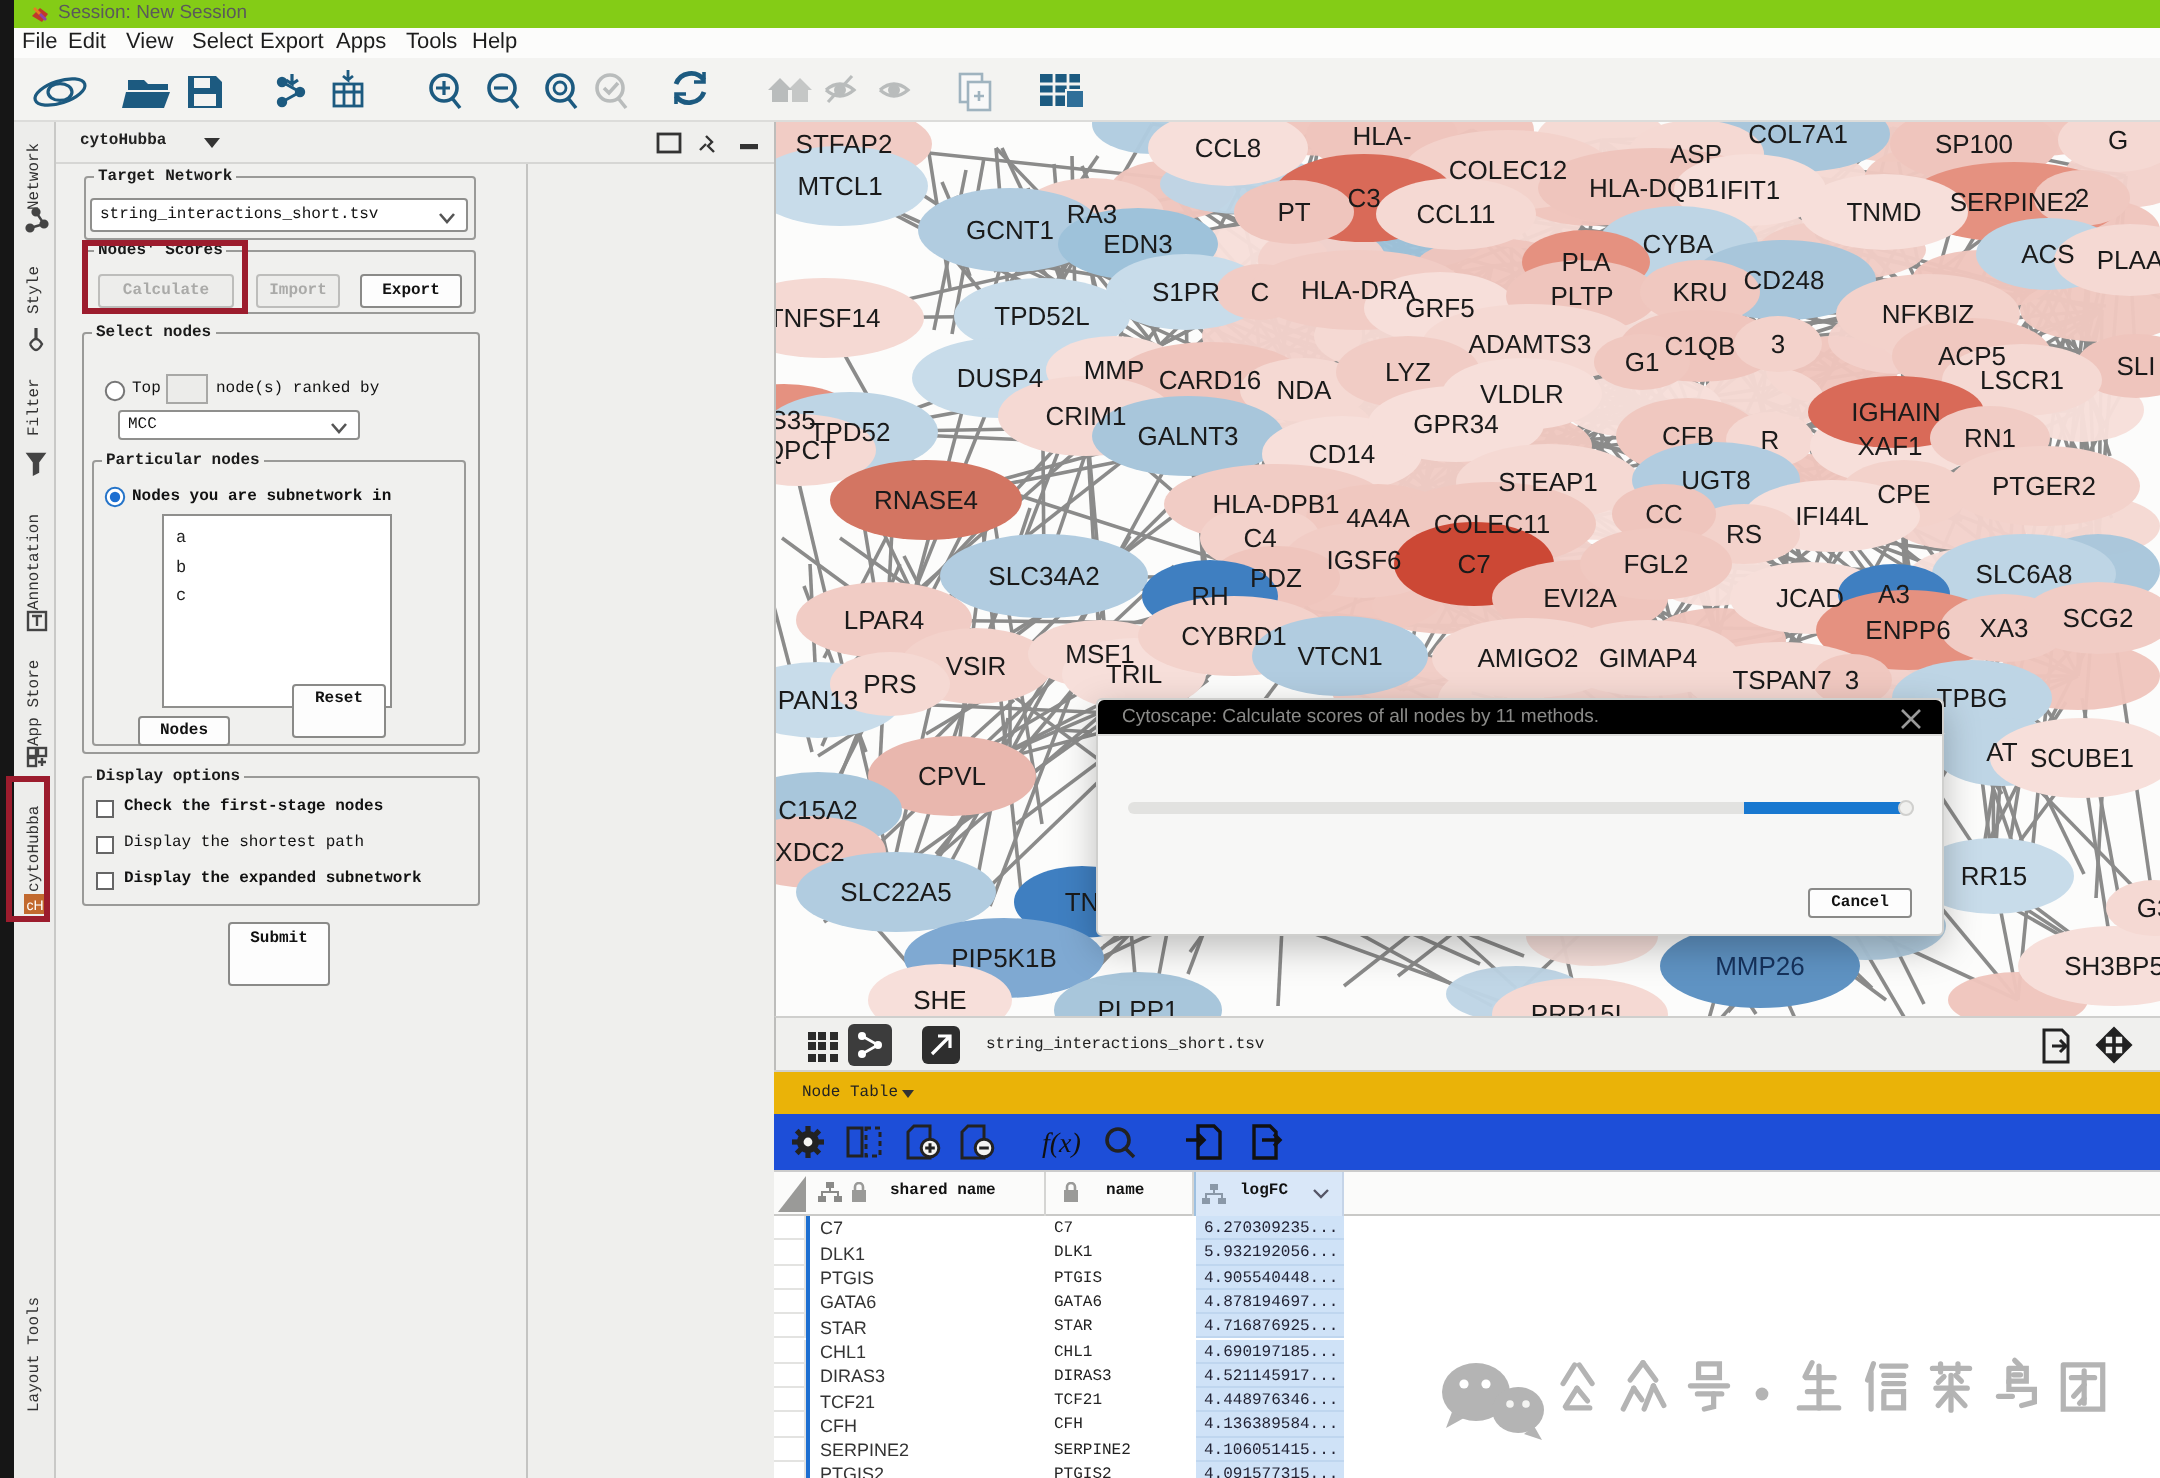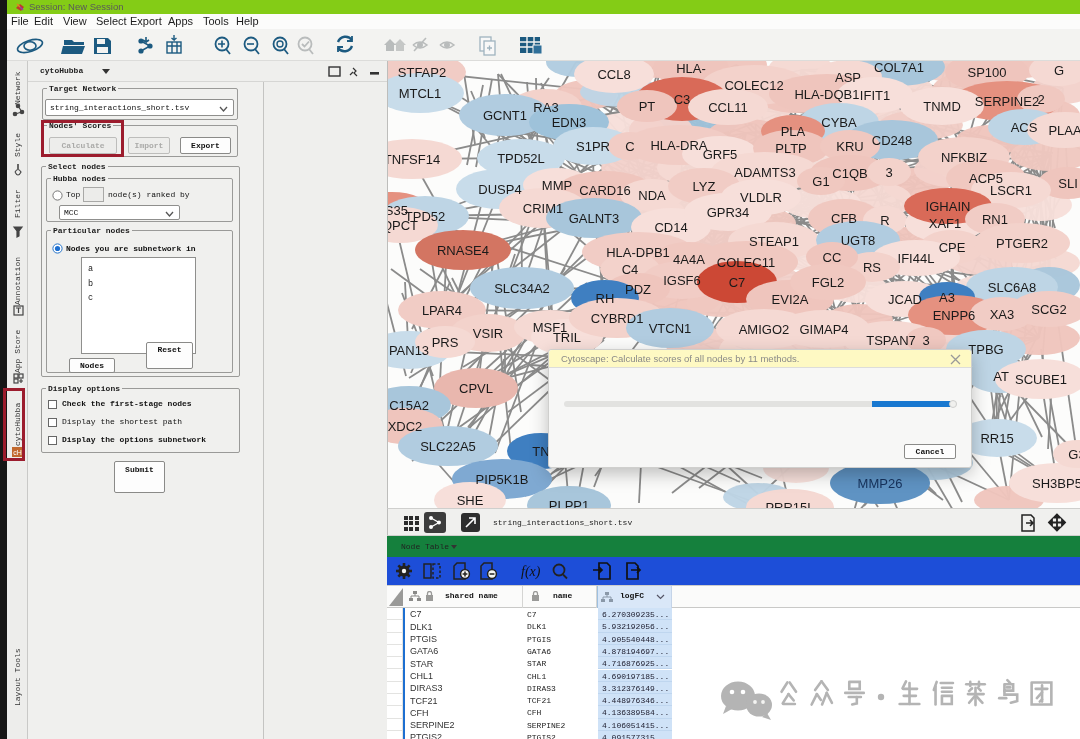--- a/index.html
+++ b/index.html
@@ -16,21 +16,21 @@
 .phead{position:absolute;left:0;top:0;width:359px;height:21px;background:#efefed;border-bottom:1px solid #d6d6d4;font-family:"Liberation Mono",monospace;font-size:8px;color:#222}
 .pbody{position:absolute;left:0;top:21px;width:236px;height:657px;background:#f0f0ee;border-right:1px solid #c4c4c2}
 .grp{position:absolute;border:1px solid #9a9a98;border-radius:2px}
 .grp .lab{position:absolute;top:-5px;left:4px;background:#f0f0ee;padding:0 2px;font-family:"Liberation Mono",monospace;font-size:8px;color:#1a1a1a;white-space:nowrap;font-weight:bold}
 .btn{position:absolute;background:#fdfdfd;border:1px solid #8a8a88;border-radius:2px;font-family:"Liberation Mono",monospace;font-size:8px;color:#111;text-align:center;font-weight:bold}
 .btn.dis{background:#ededeb;border-color:#bdbdbb;color:#aaaaa8;font-weight:bold}
 .combo{position:absolute;background:#fff;border:1px solid #8f8f8d;border-radius:2px;font-family:"Liberation Mono",monospace;font-size:8px;color:#111}
 .redbox{position:absolute;border:3px solid #9c1c2d}
 .net{left:387px;top:61px;width:693px;height:447px;background:#fdba74;border-left:1px solid #bdbdbb}
 .netbar{left:387px;top:508px;width:693px;height:27px;background:#f0f0ee;border-top:1px solid #cfcfcd;border-left:1px solid #bdbdbb}
-.ntbar{left:387px;top:535px;width:693px;height:22px;background:#15803d;border-top:1px solid #d0d0ce;font-family:"Liberation Mono",monospace;font-size:8px;color:#222}
+.ntbar{left:387px;top:535px;width:693px;height:22px;background:#eab308;border-top:1px solid #d0d0ce;font-family:"Liberation Mono",monospace;font-size:8px;color:#222}
 .ttools{left:387px;top:557px;width:693px;height:28px;background:#1d4ed8}
 .tablewrap{left:387px;top:585px;width:693px;height:154px;background:#fff;border-top:1px solid #cccccc}
 .dlg{left:548px;top:349px;width:424px;height:119px;background:#f7f7f6;border:1px solid #cfcfcd;border-radius:3px;box-shadow:0 6px 18px rgba(0,0,0,0.25)}
 .wm{left:712px;top:672px;width:360px;height:52px}
 </style></head><body>
 <div class="abs titlebar">
     <svg class="abs" style="left:15px;top:2px" width="10" height="10">
       <path d="M1 6 L5 2 L9 5 L6 9 Z" fill="#c0392b"></path>
       <path d="M2 2 L5 5" stroke="#e67e22" stroke-width="1.4"></path>
       <path d="M8 8 L5 5" stroke="#8e44ad" stroke-width="1.4"></path>
@@ -177,23 +177,20 @@
       <div class="grp" style="left:14px;top:43px;width:196px;height:32px">
         <span class="lab">Nodes' Scores</span>
       </div>
       <div class="btn dis" style="left:21px;top:55px;width:68px;height:17px;line-height:16px">Calculate</div>
       <div class="btn dis" style="left:100px;top:55px;width:42px;height:17px;line-height:16px">Import</div>
       <div class="btn" style="left:152px;top:55px;width:51px;height:17px;line-height:16px">Export</div>
       <div class="redbox" style="left:13px;top:38px;width:83px;height:37px"></div>
       <div class="grp" style="left:13px;top:84px;width:199px;height:211px">
         <span class="lab">Select nodes</span>
       </div>
-      <div class="grp" style="left:18px;top:96px;width:187px;height:44px">
-        <span class="lab">Hubba nodes</span>
-      </div>
       <svg class="abs" style="left:24px;top:108px" width="11" height="11">
         <circle cx="5.5" cy="5.5" r="4.6" fill="#fff" stroke="#777"></circle>
       </svg>
       <span class="abs mono" style="left:38px;top:108px;font-size:8px;color:#111">Top</span>
       <div class="abs" style="left:55px;top:105px;width:21px;height:15px;background:#ececea;border:1px solid #a8a8a6"></div>
       <span class="abs mono" style="left:80px;top:108px;font-size:8px;color:#111">node(s) ranked by</span>
       <div class="combo" style="left:31px;top:123px;width:121px;height:15px;line-height:14px"><span style="margin-left:4px">MCC</span><svg style="position:absolute;right:5px;top:5px" width="9" height="6">
           <path d="M1 1 L4.5 5 L8 1" stroke="#555" stroke-width="1.3" fill="none"></path>
         </svg></div>
       <div class="grp" style="left:18px;top:148px;width:187px;height:143px">
@@ -210,21 +207,21 @@
       <div class="btn" style="left:41px;top:276px;width:46px;height:15px;line-height:14px">Nodes</div>
       <div class="btn" style="left:118px;top:260px;width:47px;height:27px;line-height:14px">Reset</div>
       <div class="grp" style="left:13px;top:306px;width:199px;height:65px">
         <span class="lab">Display options</span>
       </div>
       <div class="abs" style="left:20px;top:318px;width:9px;height:9px;background:#fff;border:1px solid #666"></div>
       <span class="abs mono" style="left:34px;top:317px;font-size:8px;color:#111;font-weight:bold">Check the first-stage nodes</span>
       <div class="abs" style="left:20px;top:336px;width:9px;height:9px;background:#fff;border:1px solid #666"></div>
       <span class="abs mono" style="left:34px;top:335px;font-size:8px;color:#111;font-weight:normal">Display the shortest path</span>
       <div class="abs" style="left:20px;top:354px;width:9px;height:9px;background:#fff;border:1px solid #666"></div>
-      <span class="abs mono" style="left:34px;top:353px;font-size:8px;color:#111;font-weight:bold">Display the options subnetwork</span>
+      <span class="abs mono" style="left:34px;top:353px;font-size:8px;color:#111;font-weight:bold">Display the expanded subnetwork</span>
       <div class="btn" style="left:86px;top:379px;width:51px;height:32px;line-height:15px">Submit</div>
     </div>
   </div>
 <div class="abs net">
     <svg width="693" height="447" viewBox="0 0 693 447" xmlns="http://www.w3.org/2000/svg" style="position:absolute;left:0;top:0">
       <rect width="693" height="447" fill="#fcfcfb"></rect>
       <g stroke="#858585" stroke-width="1.8" opacity="0.95">
         <line x1="34" y1="11" x2="669" y2="422"></line>
         <line x1="34" y1="11" x2="533" y2="64"></line>
         <line x1="226" y1="13" x2="259" y2="45"></line>
@@ -1339,21 +1336,21 @@
       <span class="abs mono" style="left:215px;top:51.2px;font-size:8px;color:#223">4.716876925...</span>
       <div class="abs" style="left:0;top:61.5px;width:16px;height:12.3px;border-bottom:1px solid #e3e3e1;border-right:1px solid #e3e3e1"></div>
       <span class="abs" style="left:23px;top:62.9px;font-size:9px;color:#333">CHL1</span>
       <span class="abs mono" style="left:140px;top:63.5px;font-size:8px;color:#222">CHL1</span>
       <div class="abs" style="left:211px;top:61.5px;width:74px;height:12.3px;background:#cfe2f7;border-bottom:1px solid #bfd6ef"></div>
       <span class="abs mono" style="left:215px;top:63.5px;font-size:8px;color:#223">4.690197185...</span>
       <div class="abs" style="left:0;top:73.8px;width:16px;height:12.3px;border-bottom:1px solid #e3e3e1;border-right:1px solid #e3e3e1"></div>
       <span class="abs" style="left:23px;top:75.2px;font-size:9px;color:#333">DIRAS3</span>
       <span class="abs mono" style="left:140px;top:75.8px;font-size:8px;color:#222">DIRAS3</span>
       <div class="abs" style="left:211px;top:73.8px;width:74px;height:12.3px;background:#cfe2f7;border-bottom:1px solid #bfd6ef"></div>
-      <span class="abs mono" style="left:215px;top:75.8px;font-size:8px;color:#223">3.312376149...</span>
+      <span class="abs mono" style="left:215px;top:75.8px;font-size:8px;color:#223">4.521145917...</span>
       <div class="abs" style="left:0;top:86.1px;width:16px;height:12.3px;border-bottom:1px solid #e3e3e1;border-right:1px solid #e3e3e1"></div>
       <span class="abs" style="left:23px;top:87.5px;font-size:9px;color:#333">TCF21</span>
       <span class="abs mono" style="left:140px;top:88.1px;font-size:8px;color:#222">TCF21</span>
       <div class="abs" style="left:211px;top:86.1px;width:74px;height:12.3px;background:#cfe2f7;border-bottom:1px solid #bfd6ef"></div>
       <span class="abs mono" style="left:215px;top:88.1px;font-size:8px;color:#223">4.448976346...</span>
       <div class="abs" style="left:0;top:98.4px;width:16px;height:12.3px;border-bottom:1px solid #e3e3e1;border-right:1px solid #e3e3e1"></div>
       <span class="abs" style="left:23px;top:99.8px;font-size:9px;color:#333">CFH</span>
       <span class="abs mono" style="left:140px;top:100.4px;font-size:8px;color:#222">CFH</span>
       <div class="abs" style="left:211px;top:98.4px;width:74px;height:12.3px;background:#cfe2f7;border-bottom:1px solid #bfd6ef"></div>
       <span class="abs mono" style="left:215px;top:100.4px;font-size:8px;color:#223">4.136389584...</span>
@@ -1363,21 +1360,21 @@
       <div class="abs" style="left:211px;top:110.7px;width:74px;height:12.3px;background:#cfe2f7;border-bottom:1px solid #bfd6ef"></div>
       <span class="abs mono" style="left:215px;top:112.7px;font-size:8px;color:#223">4.106051415...</span>
       <div class="abs" style="left:0;top:123.0px;width:16px;height:12.3px;border-bottom:1px solid #e3e3e1;border-right:1px solid #e3e3e1"></div>
       <span class="abs" style="left:23px;top:124.4px;font-size:9px;color:#333">PTGIS2</span>
       <span class="abs mono" style="left:140px;top:125.0px;font-size:8px;color:#222">PTGIS2</span>
       <div class="abs" style="left:211px;top:123.0px;width:74px;height:12.3px;background:#cfe2f7;border-bottom:1px solid #bfd6ef"></div>
       <span class="abs mono" style="left:215px;top:125.0px;font-size:8px;color:#223">4.091577315...</span>
     </div>
   </div>
 <div class="abs dlg">
-    <div class="abs" style="left:0;top:0;width:422px;height:18px;background:#fef9c3;border-bottom:1px solid #ddddda;border-radius:3px 3px 0 0">
+    <div class="abs" style="left:0;top:0;width:422px;height:18px;background:#000000;border-bottom:1px solid #ddddda;border-radius:3px 3px 0 0">
       <span style="position:absolute;left:12px;top:3px;font-size:9.5px;color:#8a8a88">Cytoscape: Calculate scores of all nodes by 11 methods.</span>
       <svg style="position:absolute;right:10px;top:4px" width="11" height="11">
         <path d="M1 1 L10 10 M10 1 L1 10" stroke="#999" stroke-width="1.3"></path>
       </svg>
     </div>
     <div class="abs" style="left:15px;top:51px;width:393px;height:6px;background:#e2e2e0;border-radius:3px">
       <div class="abs" style="left:308px;top:0;width:79px;height:6px;background:#1878d0"></div>
       <div class="abs" style="left:385px;top:-1px;width:8px;height:8px;background:#f0f0ee;border:1px solid #d0d0ce;border-radius:4px"></div>
     </div>
     <div class="btn" style="left:355px;top:94px;width:52px;height:15px;line-height:14px;font-weight:bold">Cancel</div>

